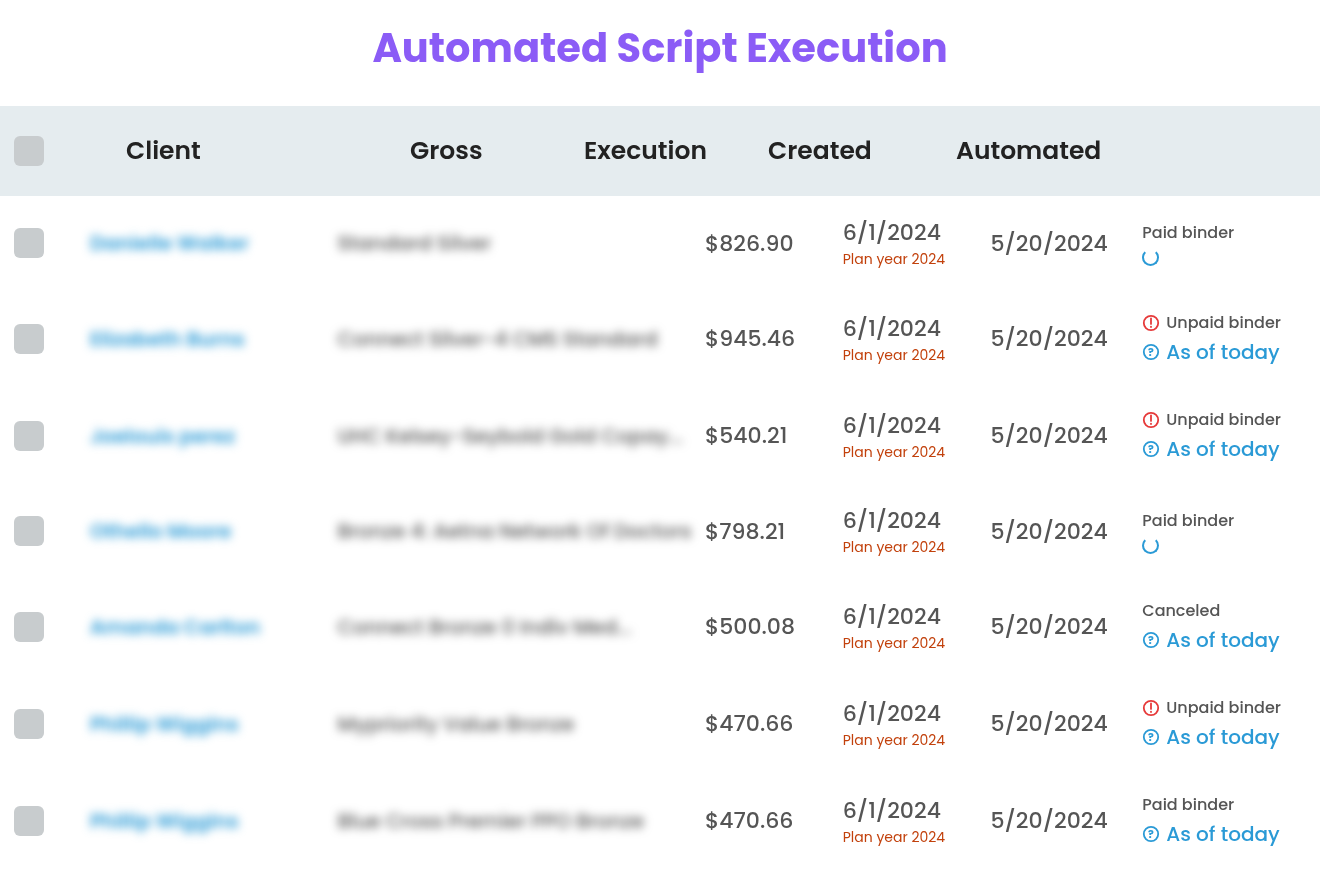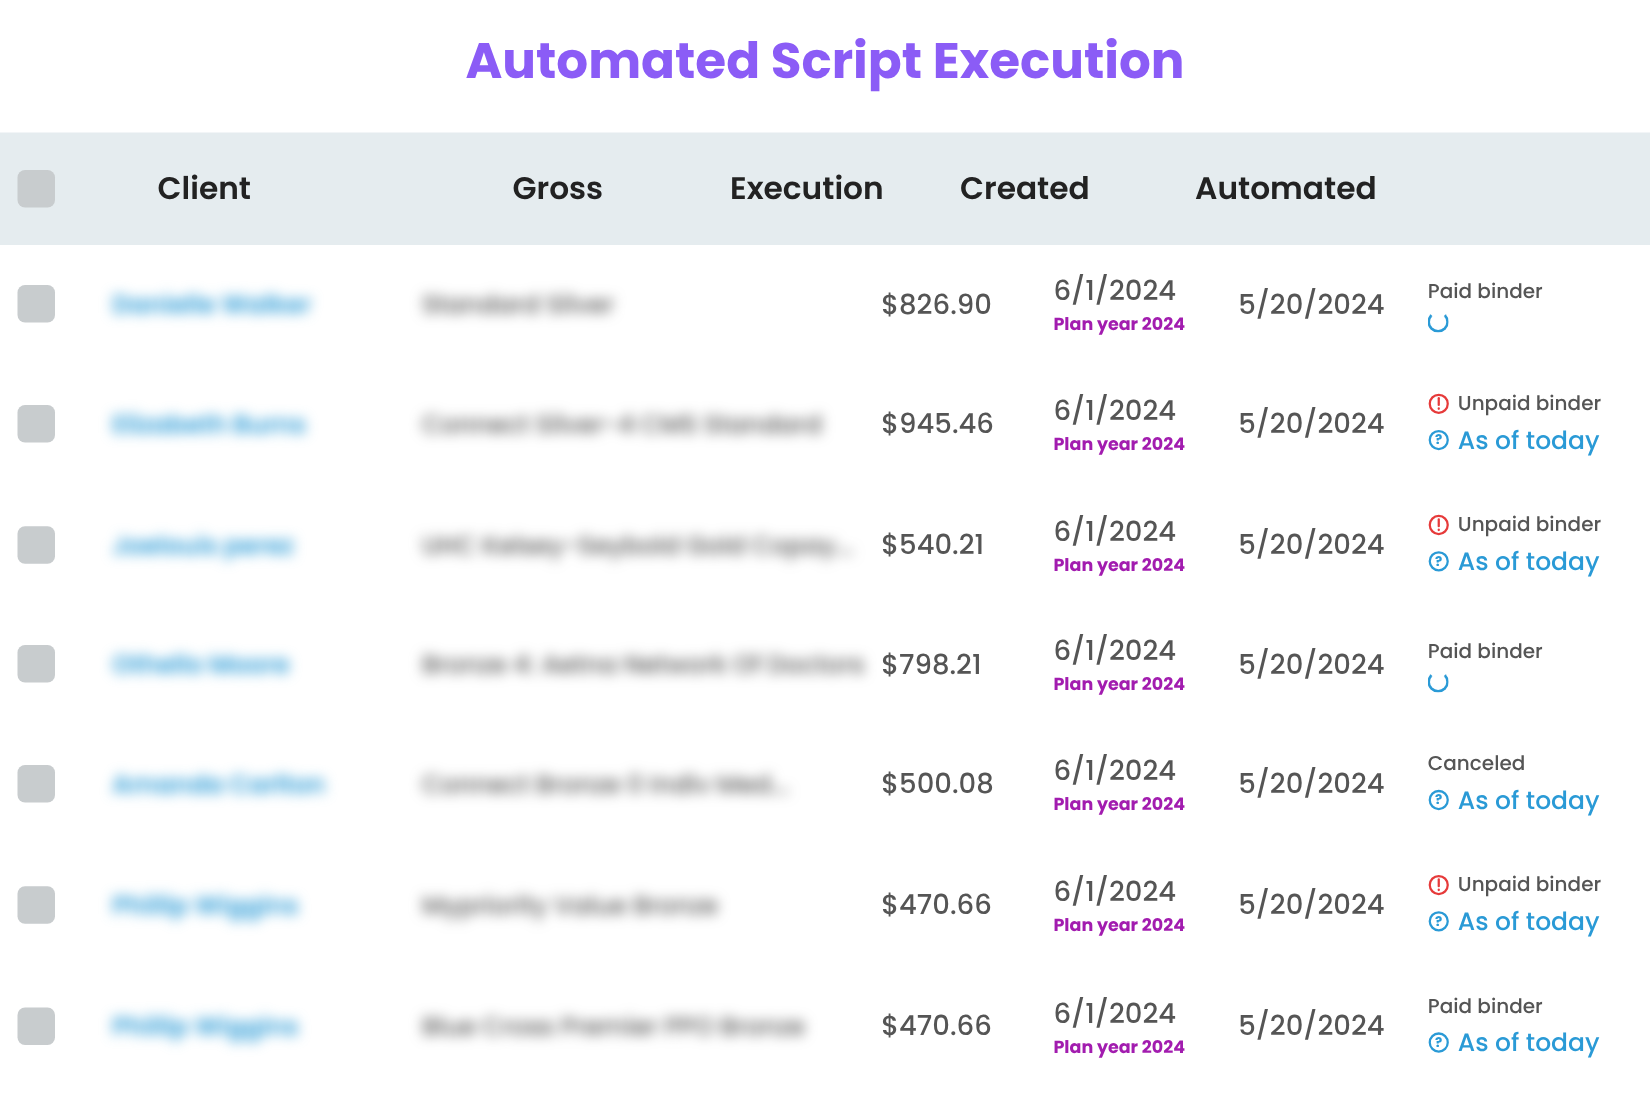--- a/index.html
+++ b/index.html
@@ -68,23 +68,23 @@
   color: #555;
   font-size: 22px;
   font-weight: 500;
 }
 .eff-date {
   color: #555;
   font-size: 22px;
   font-weight: 500;
 }
 .eff-sub {
-  color: #a21caf;
+  color: #c2410c;
   font-size: 14px;
-  font-weight: 700;
+  font-weight: 400;
 }
 .created {
   color: #555;
   font-size: 22px;
   font-weight: 500;
 }
 .pay-line1 {
   display: flex;
   align-items: center;
   gap: 6px;

